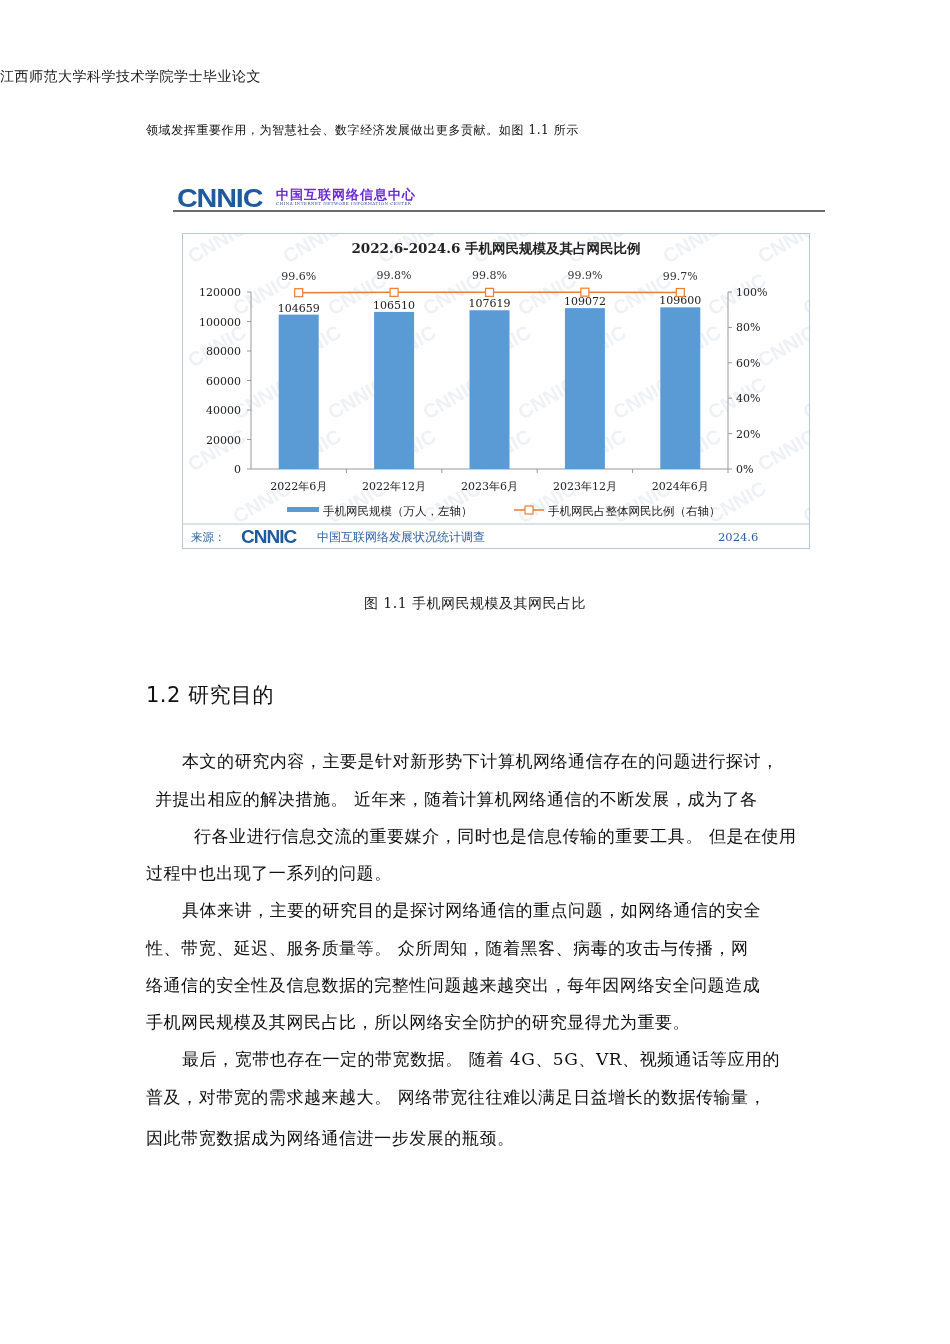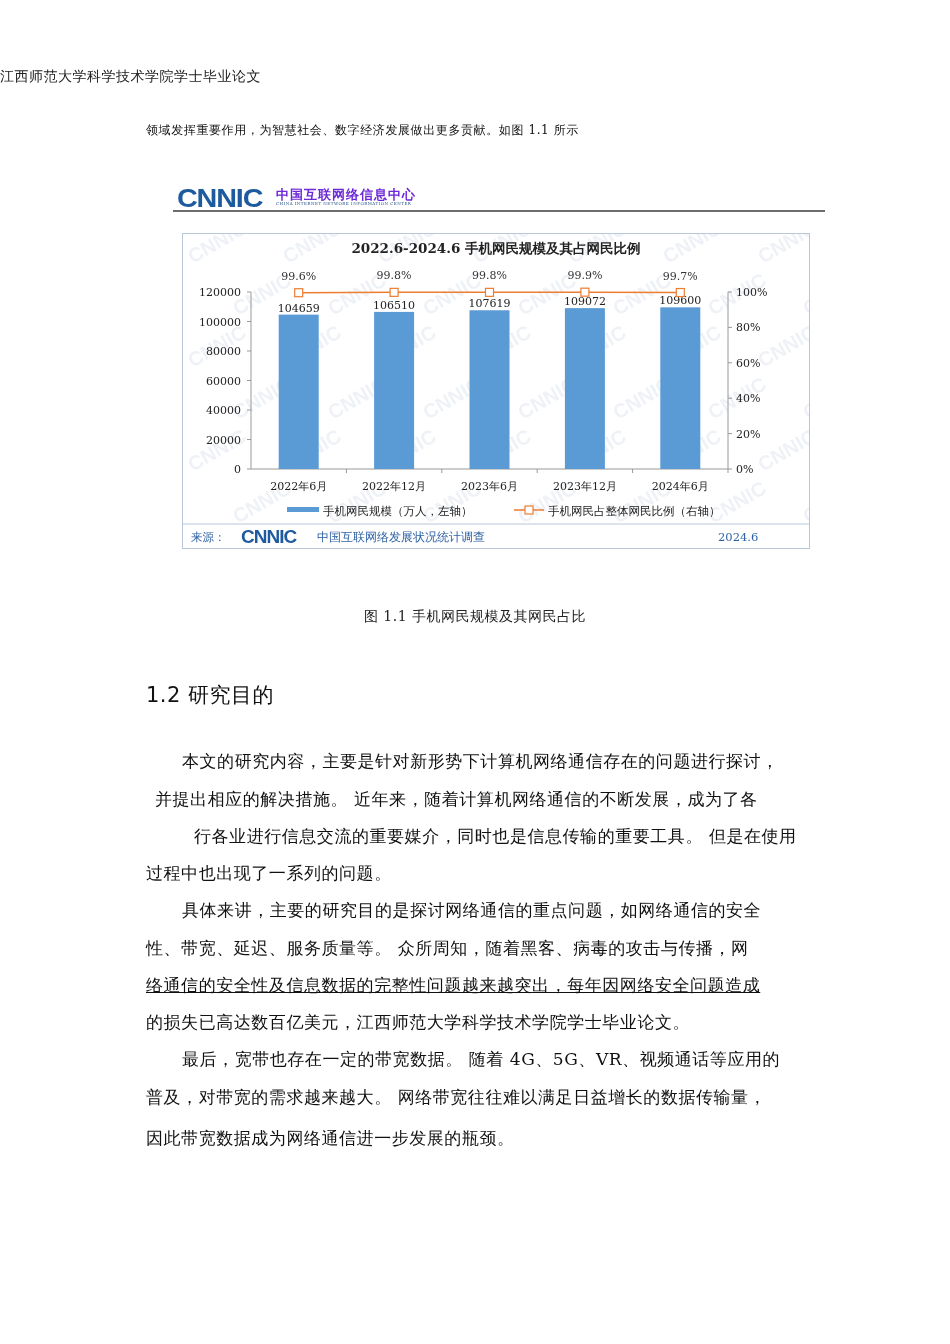--- a/index.html
+++ b/index.html
@@ -27,21 +27,21 @@
   .cnnic-en { position: absolute; left: 103px; top: 18px; font-size: 4px; color: #1e4c86; letter-spacing: 0.5px; }
   .cnnic-rule { position: absolute; left: 0; top: 27px; width: 652px; height: 2px; background: #6d6d6d; }
 
   .chart-frame {
     position: absolute; left: 9px; top: 50px; width: 628px; height: 316px;
     border: 1.5px solid #b8c7d9; background: #fff;
   }
   .chart-svg { position: absolute; left: 0; top: 0; }
 
   .caption {
-    position: absolute; top: 608px; left: 0; width: 950px; text-align: center;
+    position: absolute; top: 595px; left: 0; width: 950px; text-align: center;
     font-size: 14px; color: #222; letter-spacing: 0.5px;
   }
   .section-heading {
     position: absolute; left: 146px; top: 681px; font-family: "DejaVu Sans", sans-serif;
     font-size: 21px; color: #111; letter-spacing: 0.5px;
   }
   .para-line {
     position: absolute; left: 146px; font-size: 17px; color: #111; white-space: nowrap; letter-spacing: 0.55px;
   }
   .indent { left: 182px; text-align: center; }
@@ -211,21 +211,21 @@
 <div>
   <div class="para-line indent" style="top:750px;">本文的研究内容，主要是针对新形势下计算机网络通信存在的问题进行探讨，</div>
   <div class="para-line" style="top:788px;margin-left:9px;">并提出相应的解决措施。 近年来，随着计算机网络通信的不断发展，成为了各</div>
   <div class="para-line" style="top:825px;margin-left:48px;">行各业进行信息交流的重要媒介，同时也是信息传输的重要工具。 但是在使用</div>
   <div class="para-line" style="top:862px;">过程中也出现了一系列的问题。</div>
 </div>
 
 <div>
   <div class="para-line indent" style="top:899px;">具体来讲，主要的研究目的是探讨网络通信的重点问题，如网络通信的安全</div>
   <div class="para-line" style="top:937px;">性、带宽、延迟、服务质量等。 众所周知，随着黑客、病毒的攻击与传播，网</div>
-  <div class="para-line" style="top:974px;text-decoration:underline;">络通信的安全性及信息数据的完整性问题越来越突出，每年因网络安全问题造成</div>
-  <div class="para-line" style="top:1011px;">的损失已高达数百亿美元，江西师范大学科学技术学院学士毕业论文。</div>
+  <div class="para-line" style="top:974px;">络通信的安全性及信息数据的完整性问题越来越突出，每年因网络安全问题造成</div>
+  <div class="para-line" style="top:1011px;">手机网民规模及其网民占比，所以网络安全防护的研究显得尤为重要。</div>
 </div>
 
 <div>
   <div class="para-line indent" style="top:1048px;">最后，宽带也存在一定的带宽数据。 随着 4G、5G、VR、视频通话等应用的</div>
   <div class="para-line" style="top:1086px;">普及，对带宽的需求越来越大。 网络带宽往往难以满足日益增长的数据传输量，</div>
   <div class="para-line" style="top:1127px;">因此带宽数据成为网络通信进一步发展的瓶颈。</div>
 </div>
 
 </body></html>

